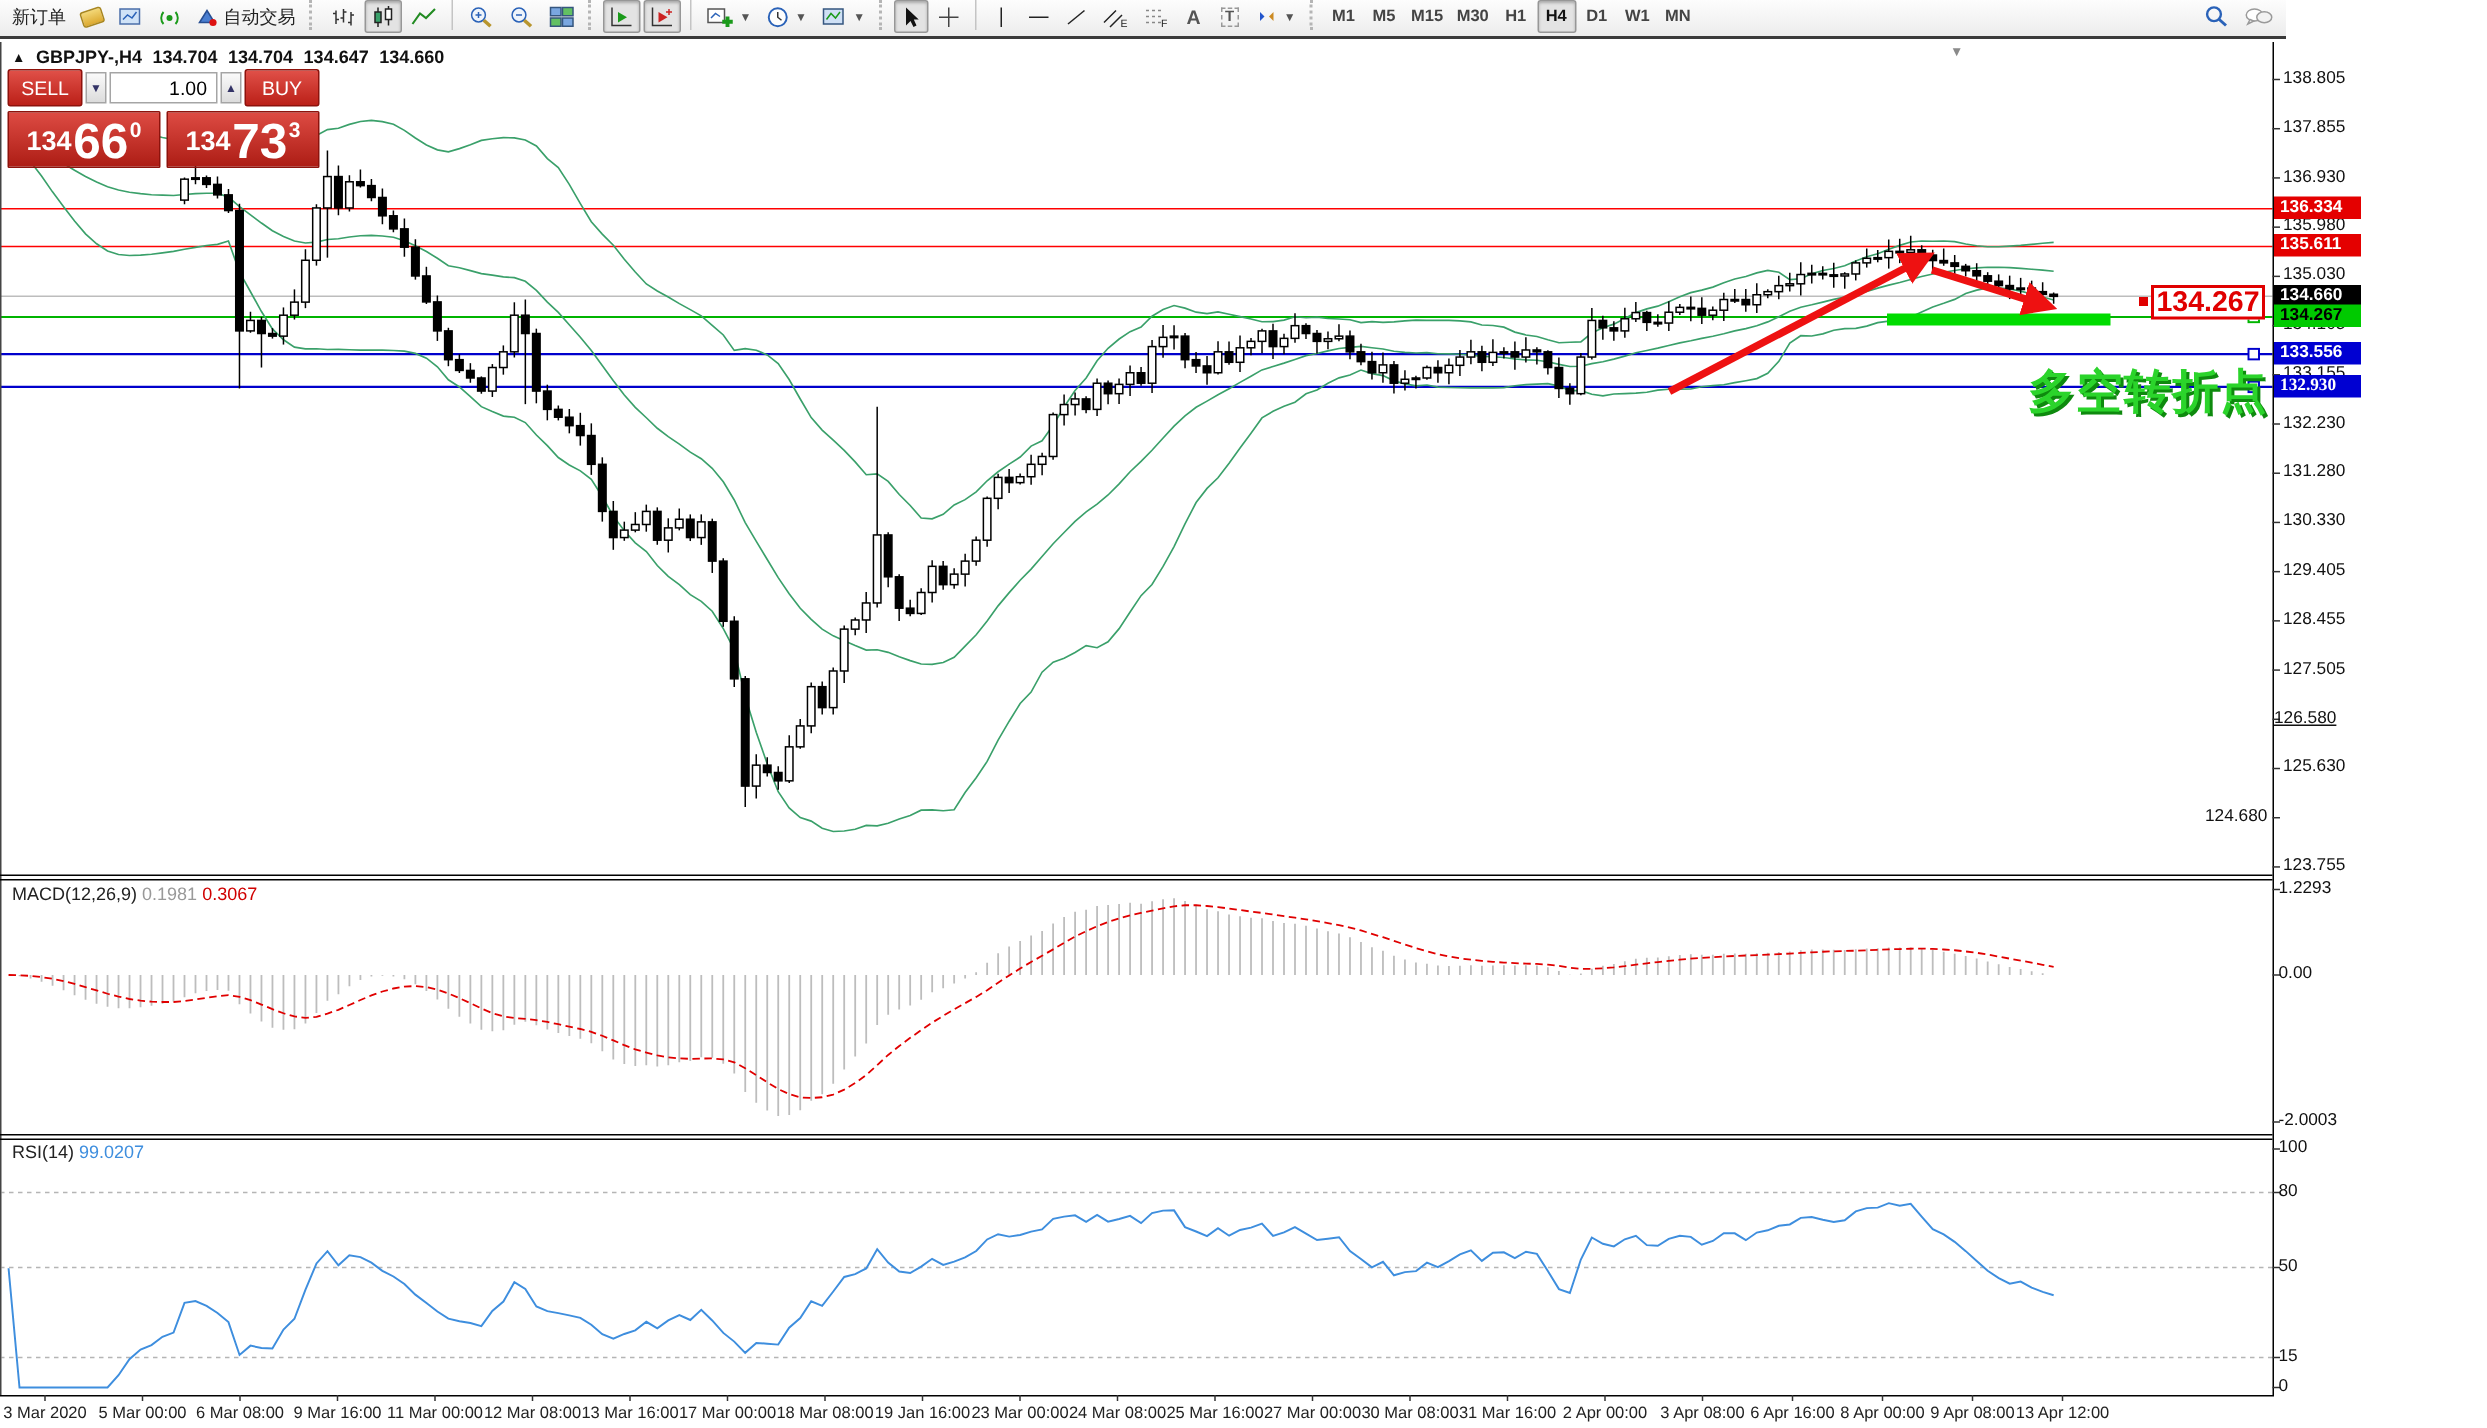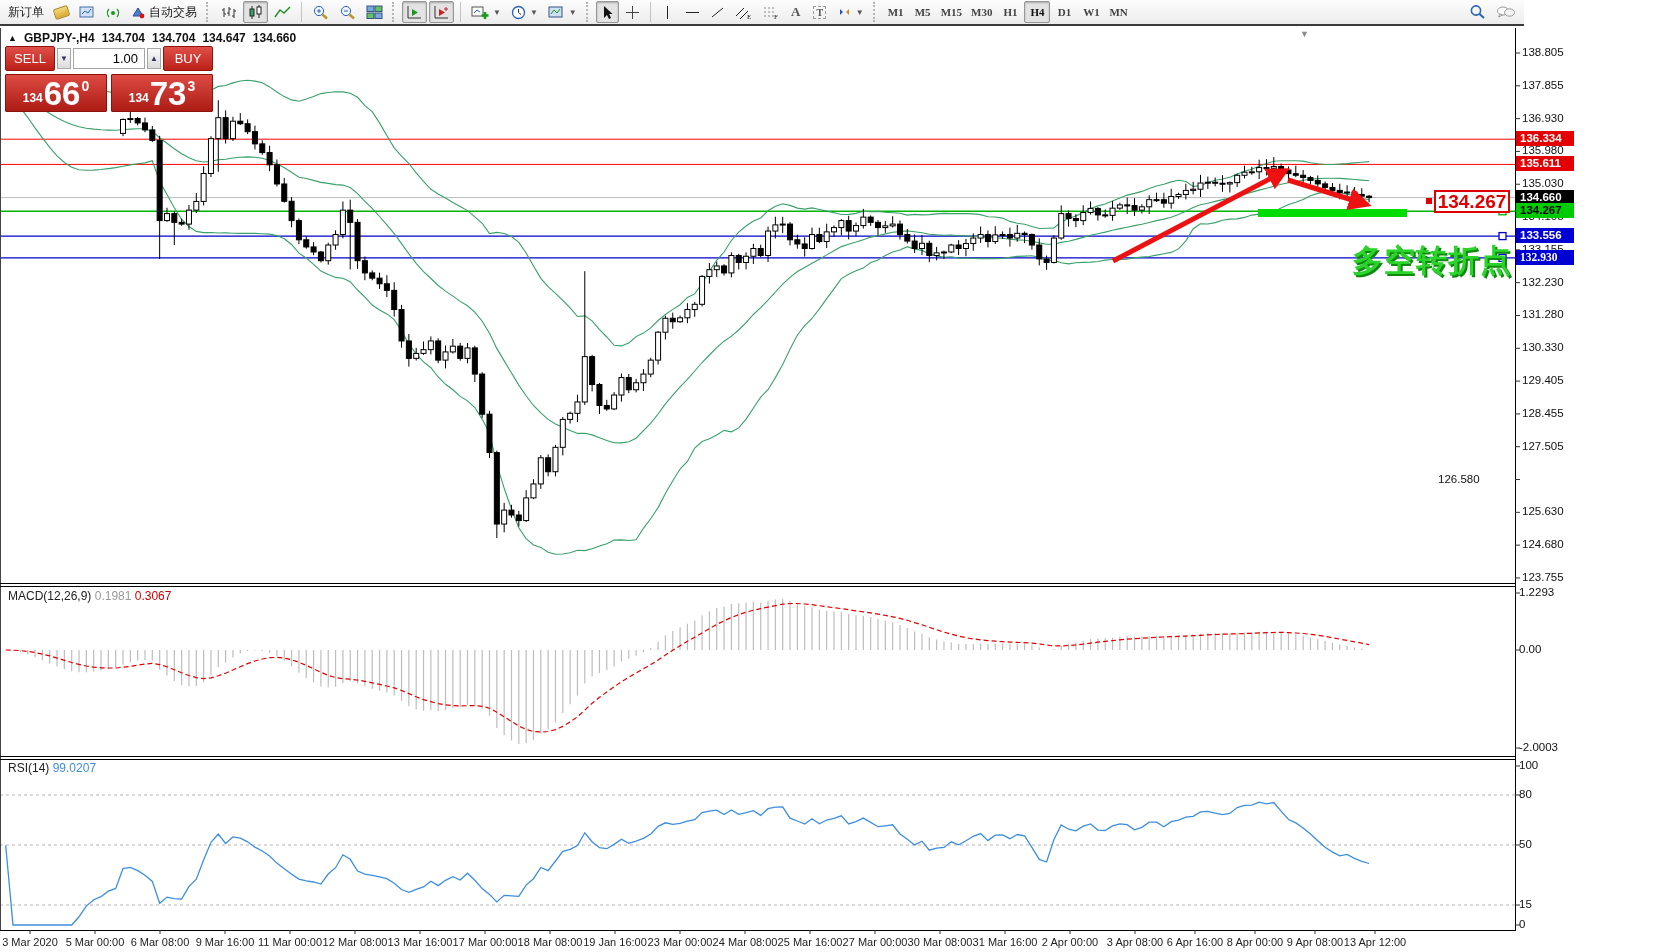--- a/index.html
+++ b/index.html
@@ -1,21 +1,21 @@
 <!DOCTYPE html>
 <html><head>
 <meta charset="utf-8">
 <style>
   html,body{margin:0;padding:0;background:#d8d8d8;}
   #app{position:relative;width:1658px;height:952px;background:#fff;overflow:hidden;
        font-family:"Liberation Sans",sans-serif;-webkit-font-smoothing:antialiased;}
   
   #toolbar{position:absolute;left:0;top:0;width:1524px;height:26px;
     background:linear-gradient(#fdfdfd,#ececec);border-bottom:2px solid #3a3a3a;
-    display:flex;align-items:center;padding:0 4px;box-sizing:border-box;gap:2px;font-size:12px;color:#222;font-family:Liberation Serif, serif;}
+    display:flex;align-items:flex-start;padding:0 4px;box-sizing:border-box;gap:2px;font-size:12px;color:#222;}
   .tbtn{height:22px;min-width:22px;display:flex;align-items:center;justify-content:center;
     border:1px solid transparent;border-radius:2px;gap:3px;padding:0 3px;box-sizing:border-box;}
   .tbtn.pressed{background:#e3e3e3;border:1px solid #979797;box-shadow:inset 0 1px 2px rgba(0,0,0,.25);}
   .tsep{width:1px;height:20px;background:#c4c4c4;margin:0 4px;}
   .tgrip{width:3px;height:20px;border-left:2px dotted #b5b5b5;margin:0 3px;}
   .tf{font-size:11px;font-weight:bold;color:#444;min-width:26px;}
   .tf.pressed{color:#111;}
   .drop{font-size:8px;color:#555;margin-left:1px;}
   .cnbtn{font-size:12px;color:#222;}
   .ic-tag{width:13px;height:9px;background:linear-gradient(#f3d878,#dca92f);border:1px solid #a8861f;border-radius:2px;transform:rotate(-18deg);}
@@ -34,21 +34,21 @@
   #tp-row1{display:flex;align-items:center;gap:2px;}
   .tp-side{width:52px;height:23px;background:linear-gradient(#e05048,#bb2018);color:#fff;font-size:13px;
     display:flex;align-items:center;justify-content:center;border:1px solid #8d120c;border-radius:2px;}
   .spinbtn{width:15px;height:21px;background:linear-gradient(#fafafa,#dcdcdc);border:1px solid #a5a5a5;
     display:flex;align-items:center;justify-content:center;font-size:8px;color:#336;box-sizing:border-box;}
   #vol-input{width:72px;height:21px;border:1px solid #a5a5a5;font-size:13px;text-align:right;
     padding:0 6px;box-sizing:border-box;font-family:"Liberation Sans",sans-serif;}
   #tp-row2{display:flex;gap:4px;margin-top:3px;}
   .bigpx{width:102px;height:38px;background:linear-gradient(#dd4b43,#ad1d15);border:1px solid #8d120c;
     color:#fff;display:flex;align-items:flex-end;justify-content:center;padding-bottom:1px;box-sizing:border-box;border-radius:1px;}
-  .bigpx .sm{font-size:12px;font-weight:bold;margin:0 1px 5px 0;}
+  .bigpx .sm{font-size:18px;font-weight:bold;margin:0 1px 5px 0;}
   .bigpx .lg{font-size:33px;font-weight:bold;line-height:33px;}
   .bigpx .sup{font-size:14px;font-weight:bold;margin:0 0 16px 1px;}
   
   .indlbl{position:absolute;font-size:12px;color:#222;}
   .indlbl .v-main{color:#999;}
   .indlbl .v-sig{color:#d00000;}
   .indlbl .v-rsi{color:#3E8EDE;}
   
   #callout{position:absolute;left:1434px;top:190px;width:76px;height:23px;border:2px solid #e00000;
     background:#fff;color:#e00000;font-size:19px;font-weight:bold;display:flex;align-items:center;
@@ -703,23 +703,23 @@
       <div class="axlbl" style="left: 1522px; top: 144.43px;">135.980</div>
       <div class="axlbl" style="left: 1522px; top: 177.24px;">135.030</div>
       <div class="axlbl" style="left: 1522px; top: 210.05px;">134.105</div>
       <div class="axlbl" style="left: 1522px; top: 242.86px;">133.155</div>
       <div class="axlbl" style="left: 1522px; top: 275.67px;">132.230</div>
       <div class="axlbl" style="left: 1522px; top: 308.48px;">131.280</div>
       <div class="axlbl" style="left: 1522px; top: 341.29px;">130.330</div>
       <div class="axlbl" style="left: 1522px; top: 374.1px;">129.405</div>
       <div class="axlbl" style="left: 1522px; top: 406.91px;">128.455</div>
       <div class="axlbl" style="left: 1522px; top: 439.72px;">127.505</div>
-      <div class="axlbl" style="left: 1438px; top: 472.53px;">126.580</div>
+      <div class="axlbl" style="left: 1516px; top: 472.53px; text-decoration: underline;">126.580</div>
       <div class="axlbl" style="left: 1522px; top: 505.34px;">125.630</div>
-      <div class="axlbl" style="left: 1522px; top: 538.15px;">124.680</div>
+      <div class="axlbl" style="left: 1470px; top: 538.15px;">124.680</div>
       <div class="axlbl" style="left: 1522px; top: 570.96px;">123.755</div>
       <div class="axlbl" style="left: 1519px; top: 586px;">1.2293</div>
       <div class="axlbl" style="left: 1519px; top: 643px;">0.00</div>
       <div class="axlbl" style="left: 1519px; top: 741px;">-2.0003</div>
       <div class="axlbl" style="left: 1519px; top: 759px;">100</div>
       <div class="axlbl" style="left: 1519px; top: 788px;">80</div>
       <div class="axlbl" style="left: 1519px; top: 838px;">50</div>
       <div class="axlbl" style="left: 1519px; top: 898px;">15</div>
       <div class="axlbl" style="left: 1519px; top: 918px;">0</div>
       <div class="badge" style="top: 131px; background: rgb(228, 0, 0); color: rgb(255, 255, 255);">136.334</div>

